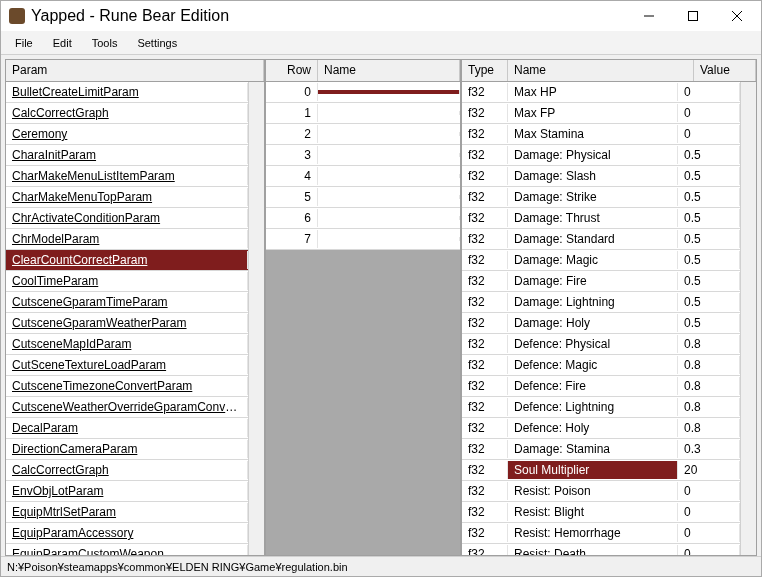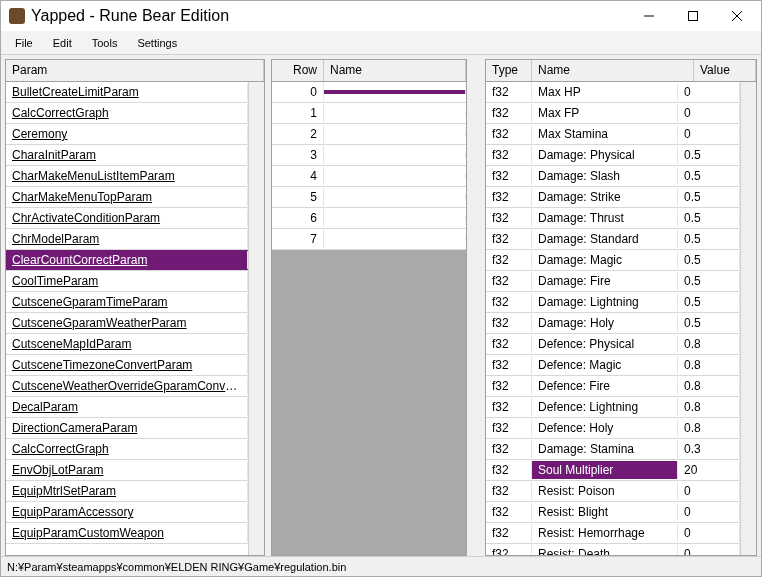--- a/index.html
+++ b/index.html
@@ -31,35 +31,34 @@
   background:#f3f3f3;
   display:flex;
   align-items:center;
   padding:0 4px;
   border-bottom:1px solid #d0d0d0;
 }
 .menuitem { padding:3px 10px; font-size:11px; }
 .content {
   flex:1;
   display:flex;
-  gap:6px;
   padding:4px 4px 0 4px;
   background:#f0f0f0;
   overflow:hidden;
 }
 .panel {
   background:#fff;
   border:1px solid #a0a0a0;
   display:flex;
   flex-direction:column;
   overflow:hidden;
 }
 .panel-left { width:260px; }
 .panel-mid  { width:196px; }
-.panel-right{ flex:1;margin-left:12px; }
+.panel-right{ flex:1; }
 .grid-header {
   display:flex;
   background:#f0f0f0;
   border-bottom:1px solid #a0a0a0;
   font-size:12px;
   height:22px;
 }
 .grid-header .cell {
   padding:3px 6px;
   border-right:1px solid #c8c8c8;
@@ -79,21 +78,21 @@
 }
 .row .cell {
   padding:2px 6px;
   border-right:1px solid #e4e4e4;
   overflow:hidden;
   white-space:nowrap;
   text-overflow:ellipsis;
   font-size:12px;
 }
 .row.selected, .cell.selected {
-  background:#701a75;
+  background:#7f1d1d;
   color:#fff;
 }
 .panel-left .row .cell { width:100%;text-decoration:underline; }
 .panel-mid .c-row { width:52px; text-align:right; }
 .panel-mid .c-name { flex:1; }
 .panel-right .c-type { width:46px; }
 .panel-right .c-name { flex:1; }
 .panel-right .c-val  { width:62px; }
 .scrollbar {
   width:16px;
@@ -186,20 +185,23 @@
             <div class="row">
               <div class="cell">CutsceneGparamTimeParam</div>
             </div>
             <div class="row">
               <div class="cell">CutsceneGparamWeatherParam</div>
             </div>
             <div class="row">
               <div class="cell">CutsceneMapIdParam</div>
             </div>
             <div class="row">
+              <div class="cell">CutSceneTextureLoadParam</div>
+            </div>
+            <div class="row">
               <div class="cell">CutsceneTimezoneConvertParam</div>
             </div>
             <div class="row">
               <div class="cell">CutsceneWeatherOverrideGparamConvert...</div>
             </div>
             <div class="row">
               <div class="cell">DecalParam</div>
             </div>
             <div class="row">
               <div class="cell">DirectionCameraParam</div>
@@ -394,14 +396,14 @@
             </div>
           </div>
       </div>
       <div class="scrollbar"></div>
     </div>
   </div>
 
 </div>
 
 <div class="statusbar">
-  <span>N:¥Param¥steamapps¥common¥ELDEN RING¥Game¥regulation.bin</span>
+  <span>N:¥Poison¥steamapps¥common¥ELDEN RING¥Game¥regulation.bin</span>
 </div>
 
 </body></html>

